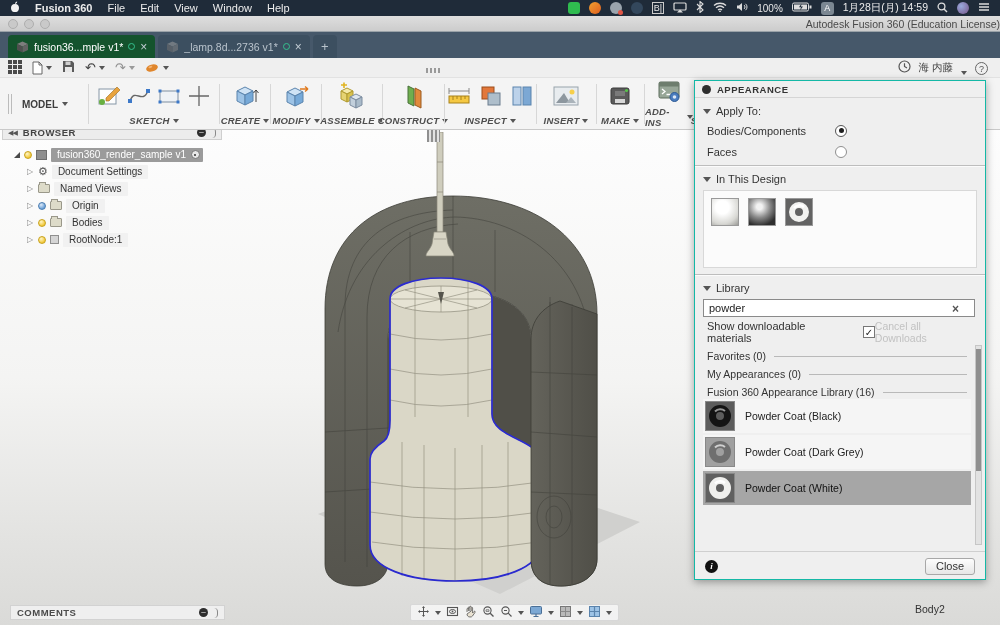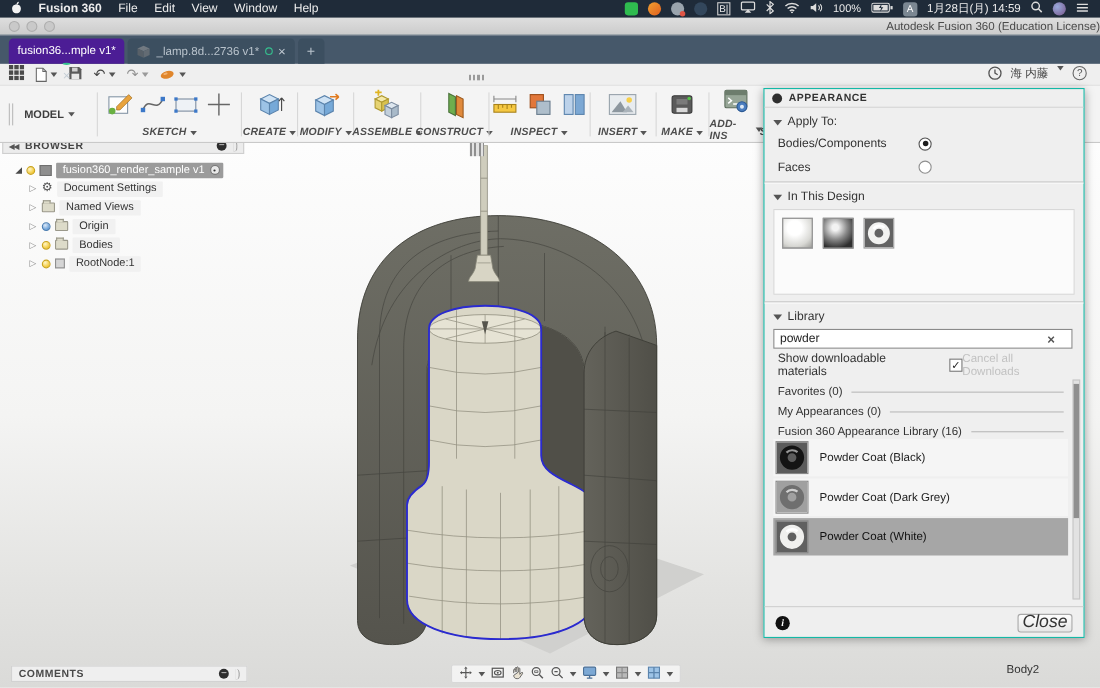--- a/index.html
+++ b/index.html
@@ -21,34 +21,34 @@
   .titlebar { position:absolute; left:0; top:16px; width:1000px; height:16px;
     background:linear-gradient(#dedede,#cccccc); border-bottom:1px solid #9aa2a8; z-index:49;
     display:flex; align-items:center; justify-content:flex-end; }
   .titlebar .title { font-size:10.5px; color:#4a4a4a; }
   .tlights { position:absolute; left:8px; top:3px; display:flex; gap:6px; }
   .tlight { width:10px; height:10px; border-radius:50%; background:#c9c9c9; border:1px solid #aeaeae; }
 
   
   .tabbar { position:absolute; left:0; top:32px; width:1000px; height:26px; background:#46586a; z-index:48; display:flex; align-items:flex-end; padding-left:8px; }
   .tab { height:23px; display:flex; align-items:center; gap:5px; padding:0 8px; border-radius:4px 4px 0 0; margin-right:3px; }
-  .tab.active { background:#4c1d95; color:#fff;flex-direction:column; }
+  .tab.active { background:#14532d; color:#fff; }
   .tab.inactive { background:#3c4f60; color:#b9c3cc; }
   .tab .lbl { font-size:10.5px; white-space:nowrap; }
   .syncring { width:7px; height:7px; border-radius:50%; border:1.5px solid #35c08e; }
   .tabclose { font-size:12px; color:#c3ccd4; line-height:10px; }
   .tab-add { width:24px; height:23px; background:#3c4f60; border-radius:4px 4px 0 0; color:#b9c3cc;
     display:flex; align-items:center; justify-content:center; font-size:13px; }
 
   
   .qat { position:absolute; left:0; top:58px; width:1000px; height:20px; background:#efefef; z-index:47;
     display:flex; align-items:center; padding:0 8px; gap:10px; border-bottom:1px solid #e2e2e2; }
   .qat .caret, .ribbon .caret, .navbar .caret { width:0; height:0; border-left:3px solid transparent; border-right:3px solid transparent; border-top:4px solid #555; display:inline-block; }
   .qat .glyph { font-size:13px; color:#444; line-height:14px; }
-  .qat-right { margin-left:auto; display:flex; align-items:flex-start; gap:8px; padding-right:4px; }
+  .qat-right { margin-left:auto; display:flex; align-items:flex-end; gap:8px; padding-right:4px; }
   .help-circle { width:13px; height:13px; border-radius:50%; border:1px solid #666; color:#555; font-size:9px; display:flex; align-items:center; justify-content:center; }
   .user-name { font-size:10.5px; color:#444; }
 
   
   .ribbon { position:absolute; left:0; top:78px; width:1000px; height:52px; background:#f4f4f4; border-bottom:1px solid #c9c9c9; z-index:46; }
   .rgroup { position:absolute; top:0; height:52px; display:flex; flex-direction:column; align-items:center; }
   .rgroup .icons { flex:1; display:flex; align-items:center; gap:6px; }
   .rgroup .glabel { font-size:9.5px; font-weight:bold; color:#4d4d4d; display:flex; align-items:center; gap:3px; padding-bottom:4px; letter-spacing:.2px;font-style:italic; }
   .rsep { position:absolute; top:6px; height:40px; width:1px; background:#d7d7d7; }
   .model-label { position:absolute; left:22px; top:0; height:52px; display:flex; align-items:center; gap:4px; font-size:10px; font-weight:bold; color:#3d3d3d; }
@@ -127,21 +127,21 @@
   .msw { width:30px; height:30px; border:1px solid #888; flex:0 0 auto; }
   .dl-ic { display:flex; flex-direction:column; align-items:center; width:12px; }
   .dl-ic .ar { font-size:11px; line-height:9px; color:#222; font-weight:bold; }
   .dl-ic .bar { width:10px; border-bottom:1.6px solid #222; margin-top:1px; }
   .pscroll { position:absolute; right:3px; top:264px; width:7px; height:200px; background:#e2e2e2; border:1px solid #c6c6c6; }
   .pthumb { position:absolute; left:0; top:3px; width:5px; height:122px; background:#8f8f8f; }
   .p-footer { position:absolute; left:0; right:0; top:470px; border-top:1px solid #cfcfcf; height:29px; display:flex; align-items:center; padding:0 10px; }
   .info-ic { width:13px; height:13px; border-radius:50%; background:#111; color:#fff; font-size:9px; font-style:italic; font-weight:bold;
     display:flex; align-items:center; justify-content:center; font-family:"Liberation Serif",serif; }
   .close-btn { margin-left:auto; width:50px; height:17px; background:linear-gradient(#fdfdfd,#e6e6e6); border:1px solid #a8a8a8; border-radius:3px;
-    font-size:16px; color:#333; display:flex; align-items:center; justify-content:center;font-style:italic; }
+    font-size:11px; color:#333; display:flex; align-items:center; justify-content:center; }
 </style>
 </head>
 <body>
 
 <div class="menubar">
   <div class="left">
     <span>
       <svg width="10" height="12" viewBox="0 0 10 12">
           <path d="M5 3 C2 3 1 5 1 7 C1 9 2.2 11 4 11 L6 11 C7.8 11 9 9 9 7 C9 5 8 3 5 3 Z M5 3 C5 1.5 6 .6 7.2 .5 C7.2 1.9 6.2 3 5 3 Z" fill="#f2f2f2"></path>
         </svg>

